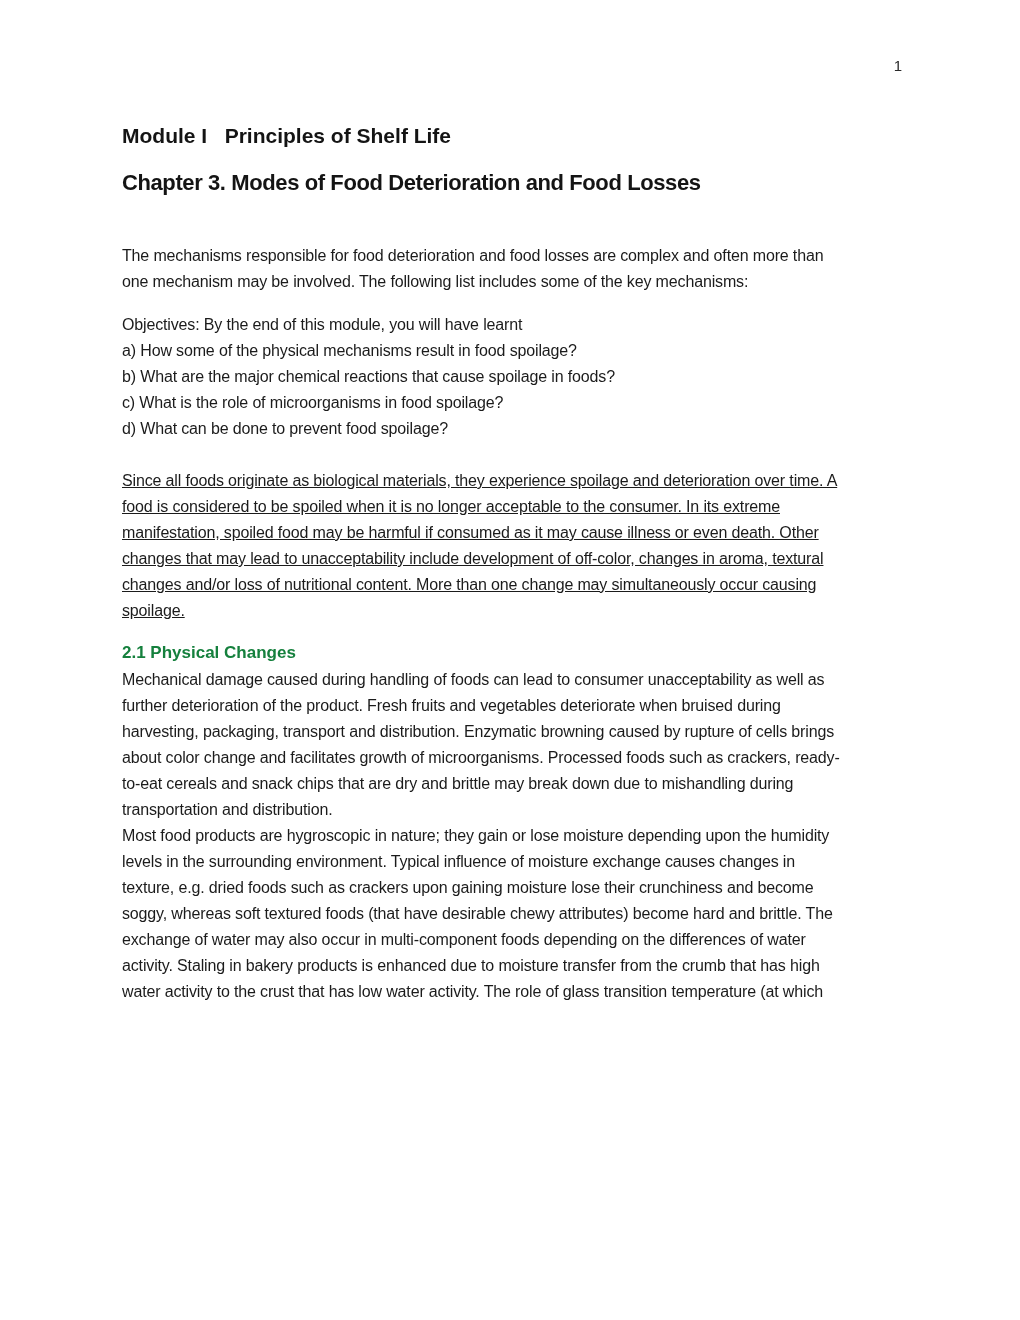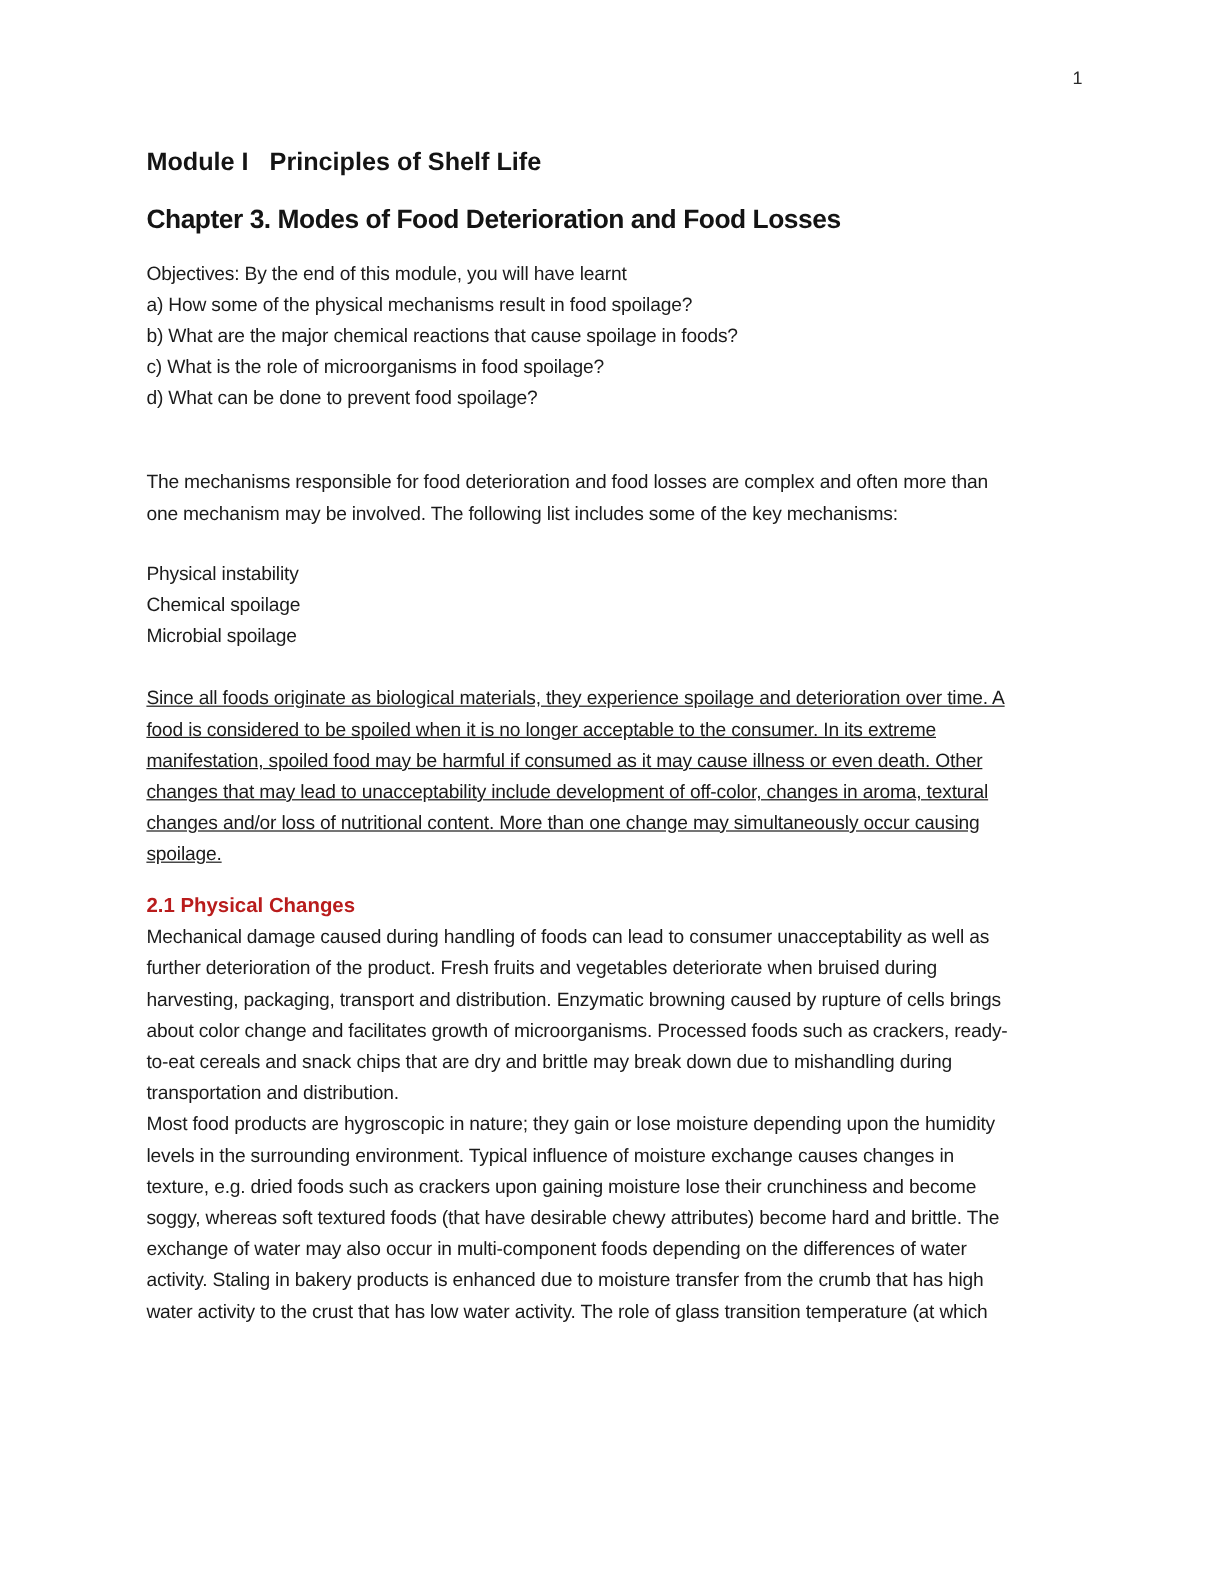--- a/index.html
+++ b/index.html
@@ -47,21 +47,21 @@
     font-weight: 700;
     letter-spacing: -0.4px;
     color: #141414;
     white-space: pre;
   }
   h3.section-heading {
     margin-top: 16px;
     font-size: 17px;
     line-height: 26px;
     font-weight: 700;
-    color: #b91c1c;
+    color: #15803d;
     white-space: pre;
   }
   .block {
     font-size: 16px;
     line-height: 26px;
     letter-spacing: -0.15px;
     white-space: pre;
     color: #1b1b1b;
   }
   .objectives  { margin-top: 17px; }
@@ -78,32 +78,29 @@
 <div class="page">
 
   <div class="page-number">1</div>
 
   <div class="content">
 
     <h1 class="module-heading">Module I   Principles of Shelf Life</h1>
 
     <h2 class="chapter-heading">Chapter 3. Modes of Food Deterioration and Food Losses</h2>
 
+    <p class="block intro">The mechanisms responsible for food deterioration and food losses are complex and often more than
+one mechanism may be involved. The following list includes some of the key mechanisms:</p>
+
     <p class="block objectives">Objectives: By the end of this module, you will have learnt
 a) How some of the physical mechanisms result in food spoilage?
 b) What are the major chemical reactions that cause spoilage in foods?
 c) What is the role of microorganisms in food spoilage?
 d) What can be done to prevent food spoilage?</p>
 
-    <p class="block intro">The mechanisms responsible for food deterioration and food losses are complex and often more than
-one mechanism may be involved. The following list includes some of the key mechanisms:</p>
-
-    <p class="block list">Physical instability
-Chemical spoilage
-Microbial spoilage</p>
 
     <p class="block spoilage">Since all foods originate as biological materials, they experience spoilage and deterioration over time. A
 food is considered to be spoiled when it is no longer acceptable to the consumer. In its extreme
 manifestation, spoiled food may be harmful if consumed as it may cause illness or even death. Other
 changes that may lead to unacceptability include development of off-color, changes in aroma, textural
 changes and/or loss of nutritional content. More than one change may simultaneously occur causing
 spoilage.</p>
 
 
     <h3 class="section-heading">2.1 Physical Changes</h3>

